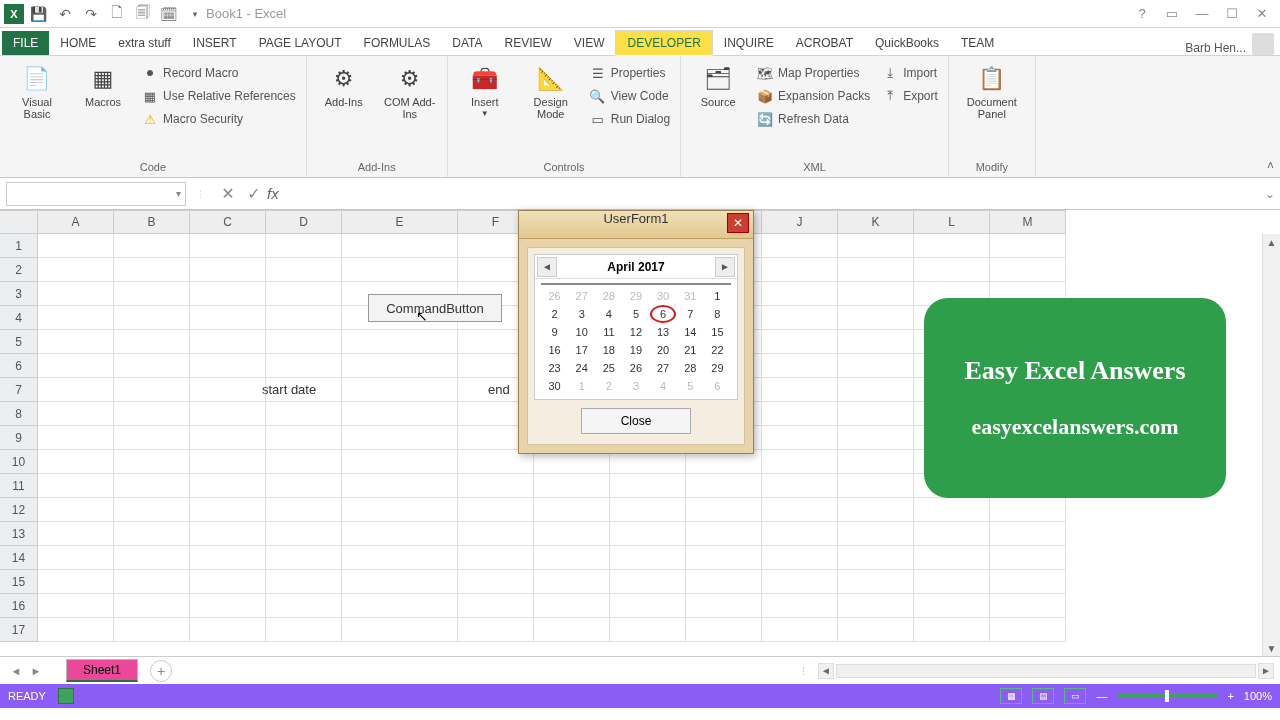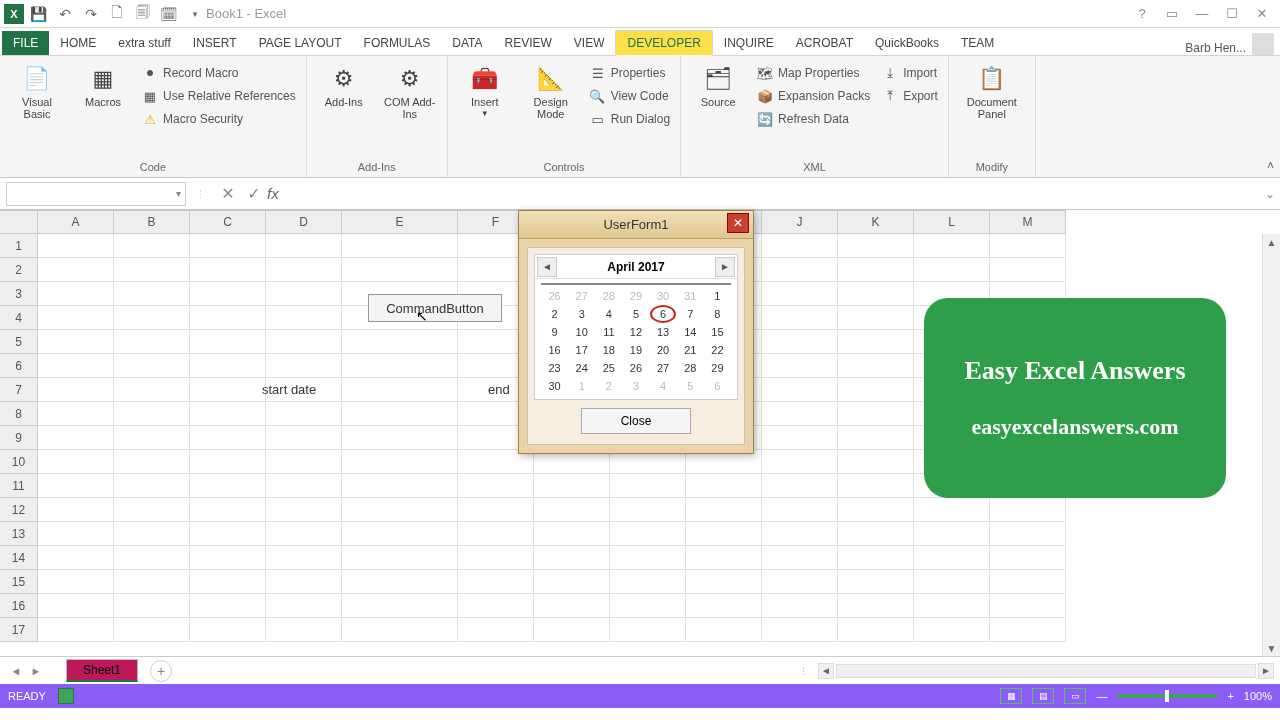--- a/index.html
+++ b/index.html
@@ -59,21 +59,21 @@
 .cell.E{width:116px}
 .vscroll{position:absolute;right:0;top:24px;width:18px;bottom:0;background:#f0f0f0;border-left:1px solid #ddd}
 .vscroll .arrow{height:16px;display:flex;align-items:center;justify-content:center;font-size:10px;color:#666}
 
 
 .cmdbtn{position:absolute;left:368px;top:294px;width:134px;height:28px;background:#f3f3f3;border:1px solid #999;font-size:13px;display:flex;align-items:center;justify-content:center;color:#333}
 .cursor{position:absolute;left:416px;top:308px;font-size:14px;color:#000;pointer-events:none}
 
 
 .userform{position:absolute;left:518px;top:210px;width:236px;background:#e8d4a8;border:1px solid #a08050;box-shadow:2px 2px 8px rgba(0,0,0,.3)}
-.uf-title{height:28px;background:linear-gradient(#f0e0b8,#e0c890);display:flex;align-items:center;justify-content:center;position:relative;font-size:13px;color:#333;border-bottom:1px solid #c0a060}
+.uf-title{height:28px;background:linear-gradient(#f0e0b8,#e0c890);display:flex;align-items:flex-start;justify-content:center;position:relative;font-size:13px;color:#333;border-bottom:1px solid #c0a060}
 .uf-close{position:absolute;right:4px;top:2px;width:22px;height:20px;background:#c94030;color:#fff;display:flex;align-items:center;justify-content:center;font-size:12px;border:1px solid #900}
 .uf-body{background:#f4ede0;margin:8px;padding:6px;border:1px solid #d0c0a0}
 .cal{background:#fff;border:1px solid #ccc}
 .cal-hdr{display:flex;align-items:center;height:24px;border-bottom:1px solid #ddd}
 .cal-nav{width:20px;height:20px;background:#eee;border:1px solid #ccc;display:flex;align-items:center;justify-content:center;font-size:10px;color:#555;margin:0 2px}
 .cal-month{flex:1;text-align:center;font-weight:bold;font-size:12px}
 .cal-sep{height:2px;background:#888;margin:4px 6px 2px}
 .cal-grid{padding:0 6px 4px}
 .cal-row{display:flex}
 .cal-cell{width:28px;height:18px;display:flex;align-items:center;justify-content:center;font-size:11px;color:#333}
@@ -85,21 +85,21 @@
 .uf-closebtn{margin:8px auto 4px;width:110px;height:26px;background:#f5f5f5;border:1px solid #aaa;display:flex;align-items:center;justify-content:center;font-size:12px}
 
 
 .badge{position:absolute;left:924px;top:298px;width:302px;height:200px;background:#2e9e4a;border-radius:24px;display:flex;flex-direction:column;align-items:center;justify-content:center;color:#fff}
 .badge .t1{font-size:26px;font-family:"Times New Roman",serif;font-weight:bold;margin-bottom:28px}
 .badge .t2{font-size:22px;font-family:"Times New Roman",serif;font-weight:bold}
 
 
 .sheettabs{height:28px;display:flex;align-items:center;background:#fff;border-top:1px solid #ccc;padding:0 6px}
 .sheettabs .nav{width:20px;color:#888;font-size:11px;text-align:center}
-.sheet{padding:3px 16px;background:#be185d;border:1px solid #bbb;border-bottom:2px solid #217346;font-size:12px;margin-left:20px}
+.sheet{padding:3px 16px;background:#ec4899;border:1px solid #bbb;border-bottom:2px solid #217346;font-size:12px;margin-left:20px}
 .addsheet{width:22px;height:22px;border:1px solid #ccc;border-radius:50%;margin-left:12px;display:flex;align-items:center;justify-content:center;color:#888;font-size:14px}
 .hscroll{margin-left:auto;display:flex;align-items:center;gap:2px}
 .hscroll .track{width:420px;height:14px;background:#f0f0f0;border:1px solid #ddd}
 .hscroll .arrow{width:16px;height:16px;display:flex;align-items:center;justify-content:center;font-size:10px;color:#666;background:#f0f0f0;border:1px solid #ddd}
 
 
 .statusbar{height:24px;background:#8b5cf6;color:#fff;display:flex;align-items:center;font-size:11px;padding:0 8px}
 .statusbar .ready{text-transform:uppercase}
 .statusbar .macro{width:16px;height:16px;background:#3da35d;margin-left:12px;border:1px solid #2a7a40}
 .statusbar .right{margin-left:auto;display:flex;align-items:center;gap:10px}

